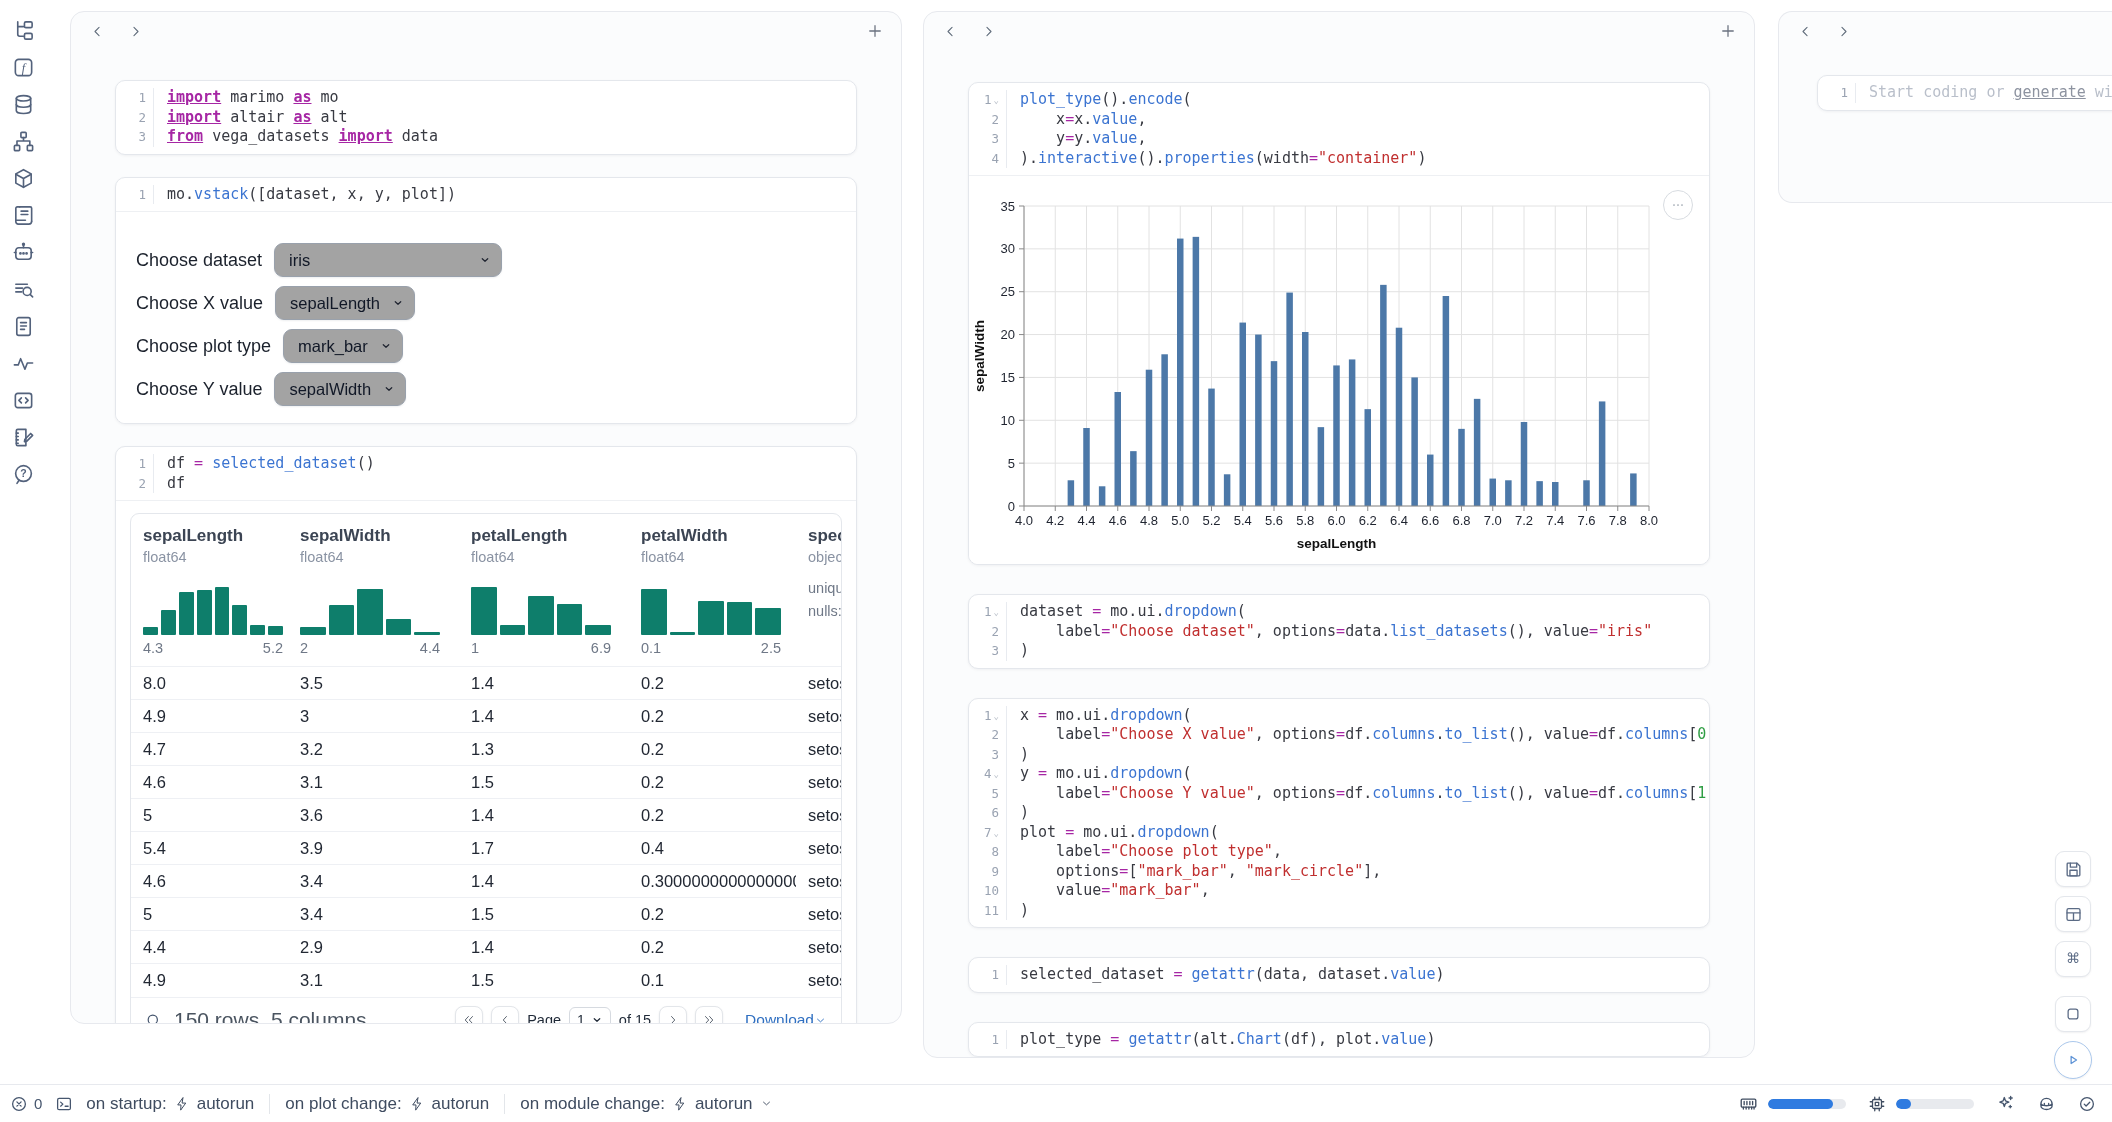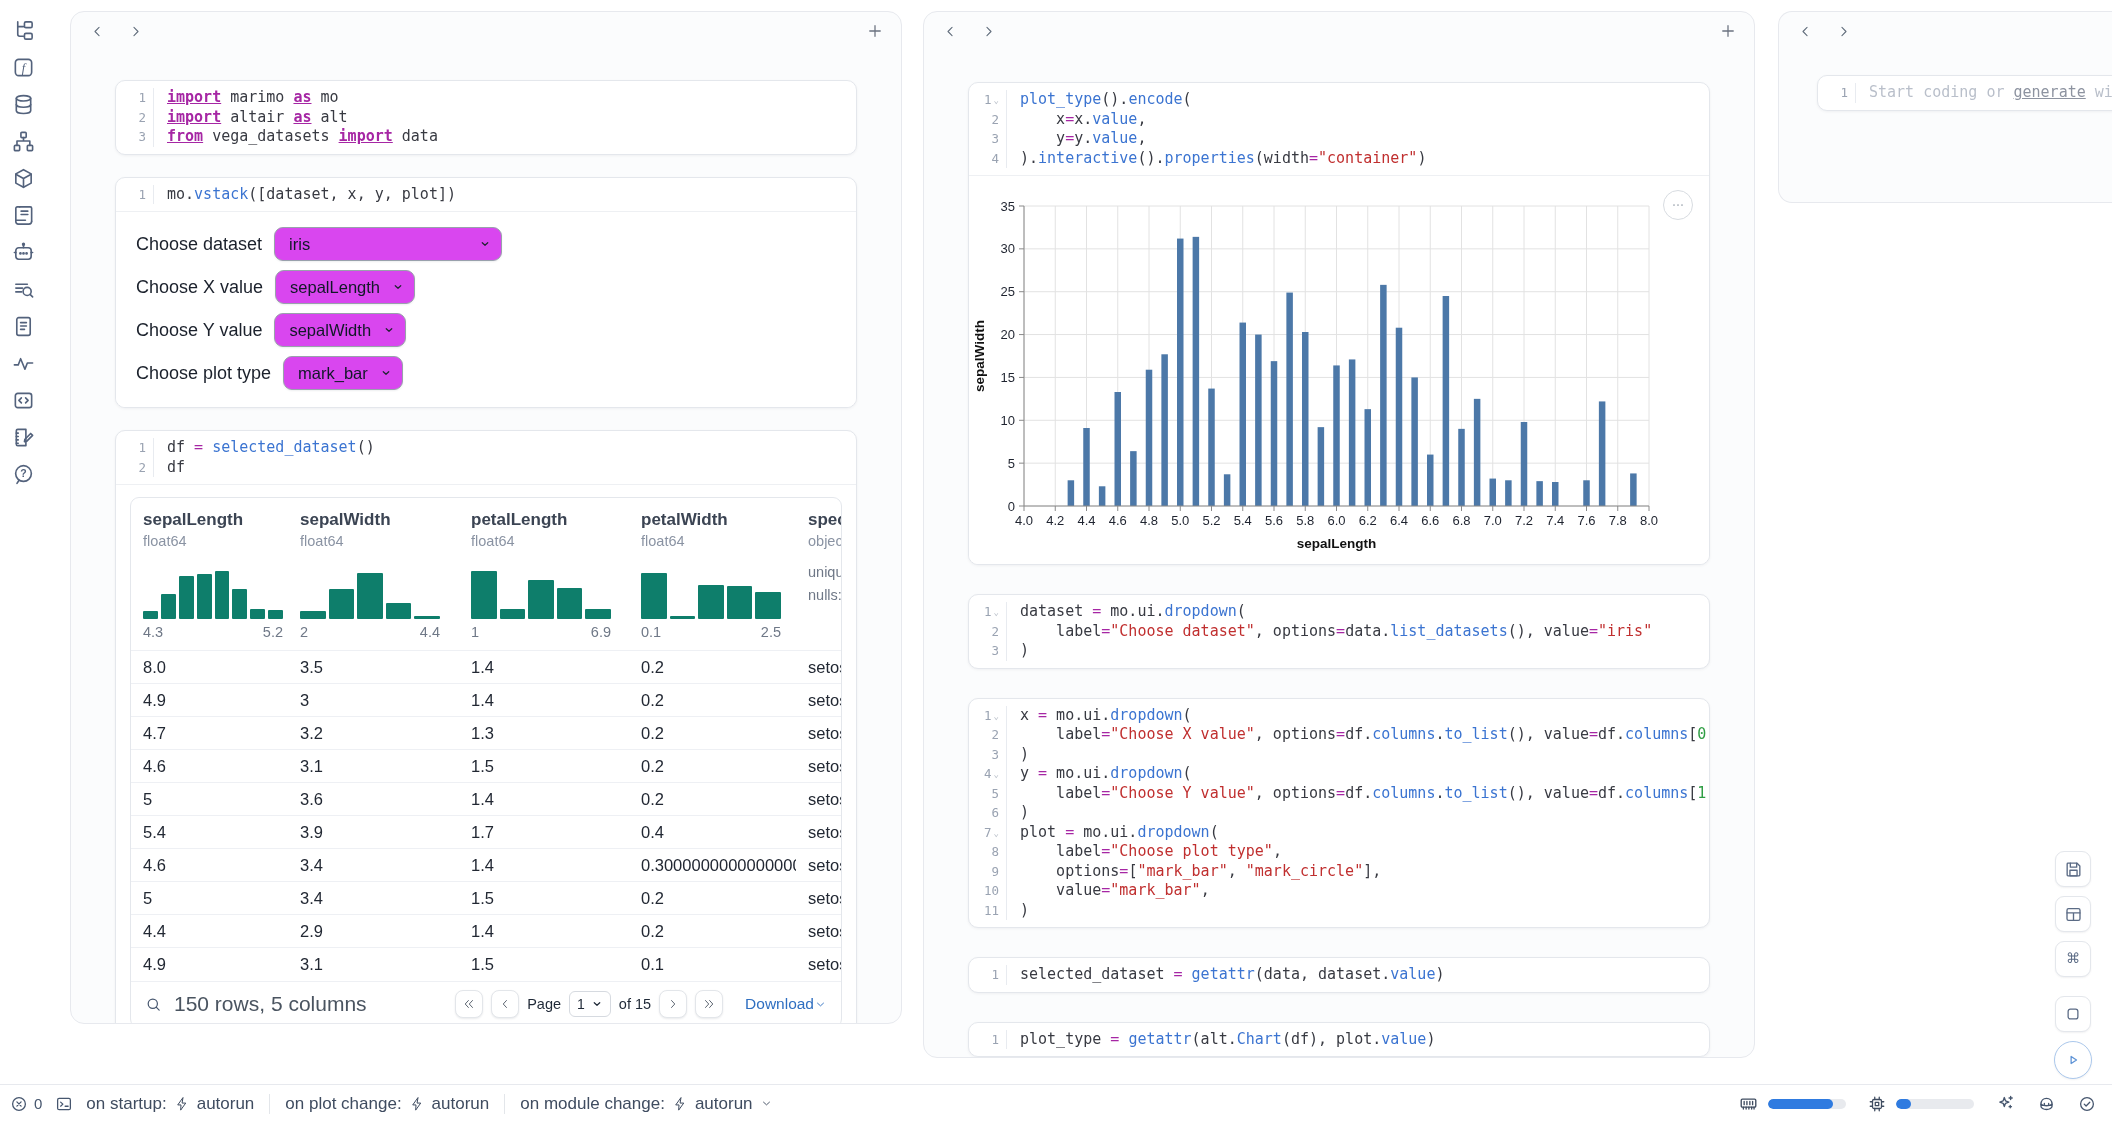--- a/index.html
+++ b/index.html
@@ -34,23 +34,23 @@
   .tk-op { color:#a626a4; }
   .tk-fn { color:#3b74d1; }
   .tk-str { color:#c02f2f; }
   .tk-num { color:#2f9e44; }
   .tk-pl { color:#383a42; }
   .tk-ph { color:#b9bfca; }
   .tk-ph-link { color:#8d93a0; text-decoration:underline; }
   .cell-output { border-top:1px solid #eef0f3; background:#fff; }
 
   
-  .vstack-out { padding:15px 20px 17px; display:flex; flex-direction:column; gap:9px; }
+  .vstack-out { padding:31px 20px 17px; display:flex; flex-direction:column; gap:9px; }
   .dd-row { display:flex; align-items:center; gap:12px; font-size:18px; color:#1b212c; }
-  .dd { display:inline-flex; align-items:center; justify-content:space-between; gap:12px; min-width:100px; height:34px; padding:0 10px 0 14px; border:1px solid #99a1ac; border-radius:9px; background:#d946ef; box-shadow:0 1px 2px rgba(16,24,40,.07); font-size:16.5px; color:#111827; }
+  .dd { display:inline-flex; align-items:center; justify-content:space-between; gap:12px; min-width:100px; height:34px; padding:0 10px 0 14px; border:1px solid #99a1ac; border-radius:9px; background:#a3a3a3; box-shadow:0 1px 2px rgba(16,24,40,.07); font-size:16.5px; color:#111827; }
   .dd.wide { width:228px; }
   .dd .chev { color:#1f2430; display:flex; }
 
   
   .table-box { margin:12px 14px; border:1px solid #e4e7ec; border-radius:9px; overflow:hidden; background:#fff; }
   .tbl-scroll { overflow:hidden; }
   table { border-collapse:collapse; table-layout:fixed; width:905px; }
   th { text-align:left; vertical-align:top; padding:12px 12px 0; }
   .h-name { font-size:17px; font-weight:700; color:#3b4453; }
   .h-type { font-size:14.5px; font-weight:400; color:#8a93a3; margin-top:3px; }
@@ -269,34 +269,34 @@
             <button class="dd">
               <span>sepalLength</span>
               <span class="chev">
                 <svg width="12" height="12" viewBox="0 0 24 24" fill="none" stroke="currentColor" stroke-width="1.7" stroke-linecap="round" stroke-linejoin="round">
                   <path d="M6.5 9.5l5.5 5 5.5-5" stroke-width="2.4"></path>
                 </svg>
               </span>
             </button>
           </div>
           <div class="dd-row">
-            <span>Choose Y value</span>
+            <span>Choose plot type</span>
             <button class="dd">
-              <span>sepalWidth</span>
+              <span>mark_bar</span>
               <span class="chev">
                 <svg width="12" height="12" viewBox="0 0 24 24" fill="none" stroke="currentColor" stroke-width="1.7" stroke-linecap="round" stroke-linejoin="round">
                   <path d="M6.5 9.5l5.5 5 5.5-5" stroke-width="2.4"></path>
                 </svg>
               </span>
             </button>
           </div>
           <div class="dd-row">
-            <span>Choose plot type</span>
+            <span>Choose Y value</span>
             <button class="dd">
-              <span>mark_bar</span>
+              <span>sepalWidth</span>
               <span class="chev">
                 <svg width="12" height="12" viewBox="0 0 24 24" fill="none" stroke="currentColor" stroke-width="1.7" stroke-linecap="round" stroke-linejoin="round">
                   <path d="M6.5 9.5l5.5 5 5.5-5" stroke-width="2.4"></path>
                 </svg>
               </span>
             </button>
           </div>
         </div>
     </div>
     <div class="cell">

